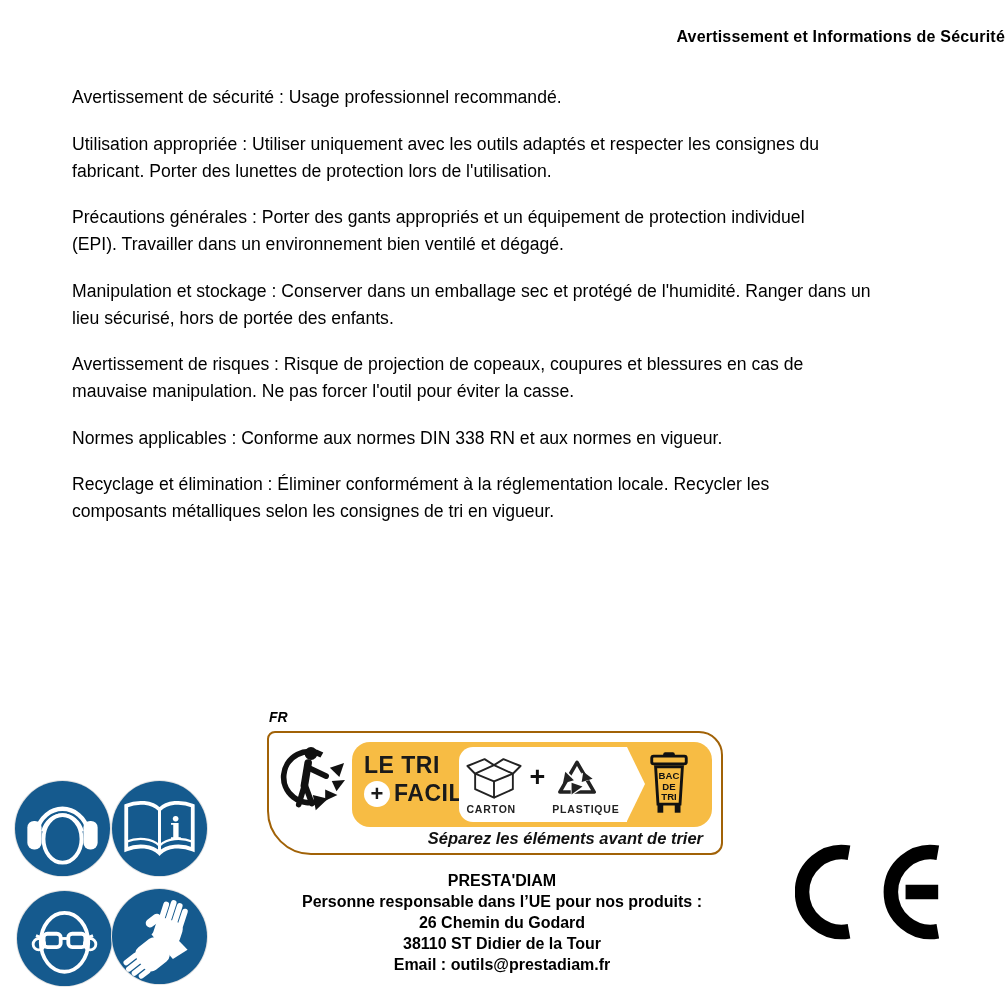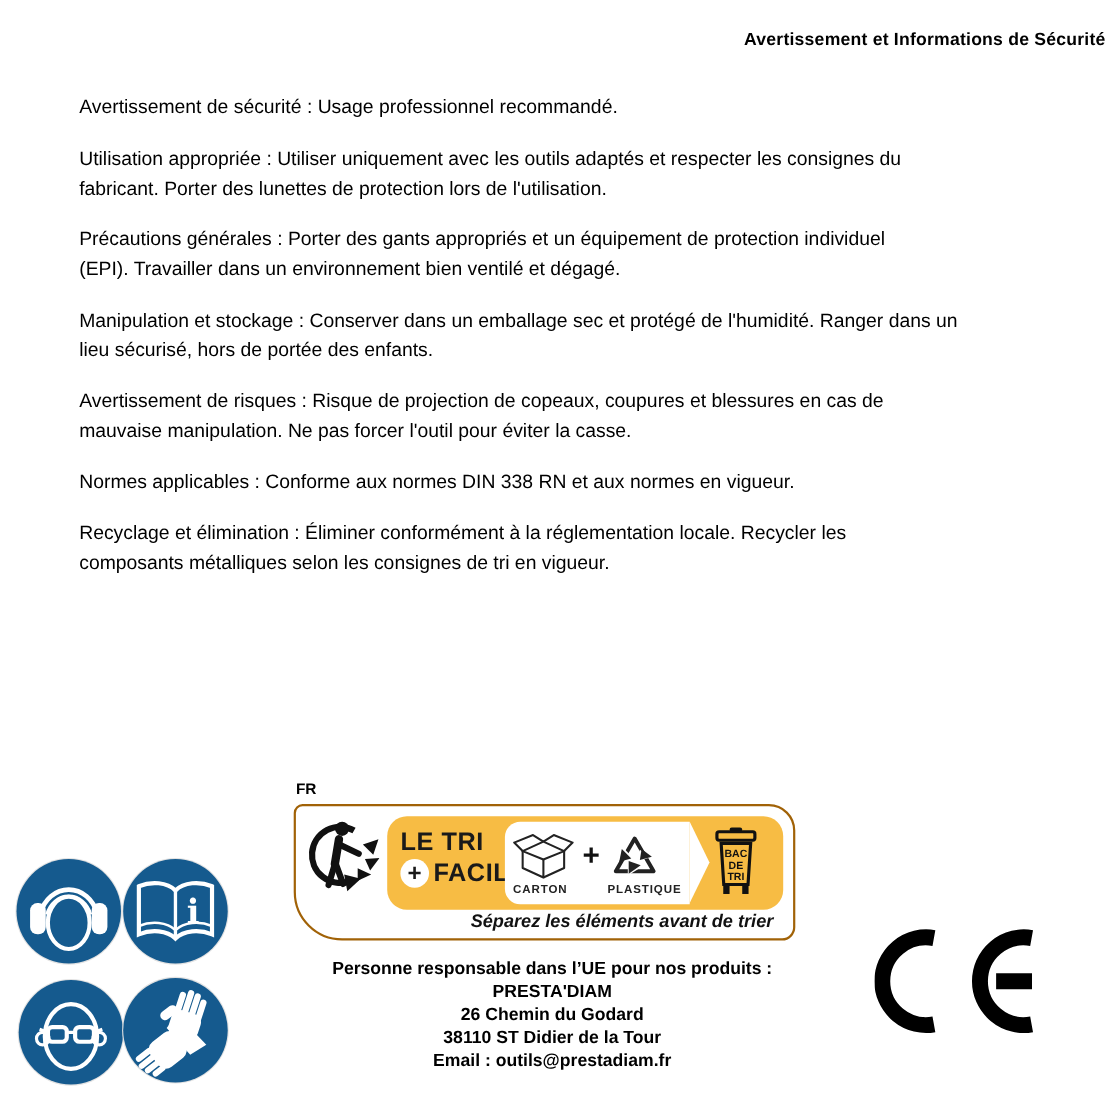--- a/index.html
+++ b/index.html
@@ -17,21 +17,21 @@
   
   .picto{position:absolute;width:95px;height:95px;border-radius:50%;background:#155A8E;
          display:flex;align-items:center;justify-content:center;box-shadow:0 0 0 1px #e2e2e2;}
   #picto-ear{left:15px;top:781px;}
   #picto-manual{left:112px;top:781px;}
   #picto-glasses{left:17px;top:891px;}
   #picto-gloves{left:112px;top:889px;}
   .picto svg{width:95px;height:95px;display:block;}
 
   
-  .fr-code{position:absolute;left:269px;top:709px;font-size:14px;font-weight:bold;}
+  .fr-code{position:absolute;left:269px;top:709px;font-size:14px;font-weight:bold;font-style:italic;}
   .tri-label{position:absolute;left:267px;top:731px;width:456px;height:124px;background:#fff;
              border:2px solid #a16207;border-radius:8px 24px 12px 44px;box-sizing:border-box;}
   .triman{position:absolute;left:8px;top:8px;width:68px;height:76px;}
   .banner{position:absolute;left:83px;top:9px;width:360px;height:85px;background:#F7BC44;border-radius:18px;}
   .banner-head{position:absolute;left:12px;top:11px;color:#1a1a1a;}
   .banner-line1{font-size:23px;font-weight:900;letter-spacing:.5px;line-height:24px;}
   .banner-line2{display:flex;align-items:center;margin-top:3px;}
   .plus-circle{width:26px;height:26px;border-radius:50%;background:#fff;display:flex;align-items:center;
                justify-content:center;font-size:22px;font-weight:900;margin-right:4px;line-height:1;}
   .facile{font-size:23px;font-weight:900;letter-spacing:.5px;}
@@ -191,22 +191,22 @@
       <text x="24" y="29" text-anchor="middle" font-family="Liberation Sans, sans-serif" font-weight="bold" font-size="10" fill="#111">BAC</text>
       <text x="24" y="40" text-anchor="middle" font-family="Liberation Sans, sans-serif" font-weight="bold" font-size="10" fill="#111">DE</text>
       <text x="24" y="51" text-anchor="middle" font-family="Liberation Sans, sans-serif" font-weight="bold" font-size="10" fill="#111">TRI</text>
     </svg>
   </div>
 
   <div class="tagline">Séparez les éléments avant de trier</div>
 </div>
 
 <div class="responsible">
+  <div>PRESTA'DIAM</div>
   <div>Personne responsable dans l’UE pour nos produits :</div>
-  <div>PRESTA'DIAM</div>
   <div>26 Chemin du Godard</div>
   <div>38110 ST Didier de la Tour</div>
   <div>Email : outils@prestadiam.fr</div>
 </div>
 
 <svg class="ce" viewBox="0 0 160 112">
   <path d="M59.6,12.7 A44,44 0 1 0 59.6,99.3" fill="none" stroke="#000" stroke-width="16"></path>
   <path d="M157.6,12.7 A44,44 0 1 0 157.6,99.3" fill="none" stroke="#000" stroke-width="16"></path>
   <path d="M122,56 L158,56" stroke="#000" stroke-width="16"></path>
 </svg>

